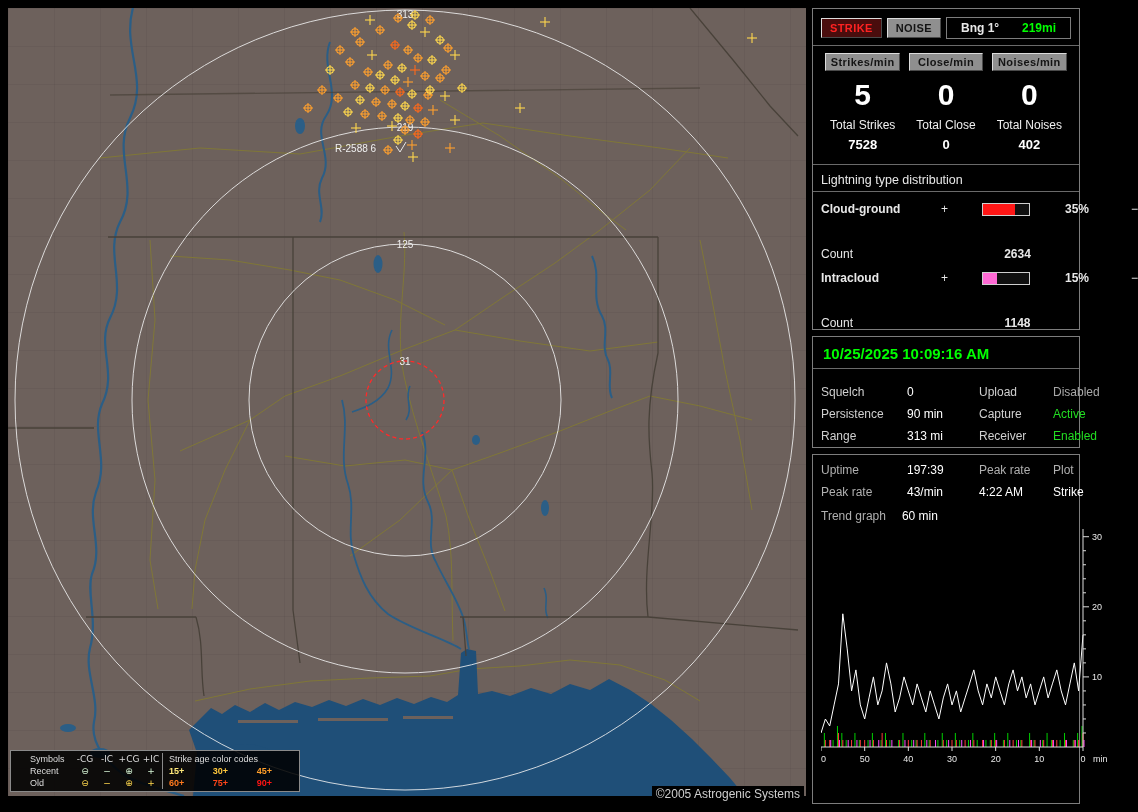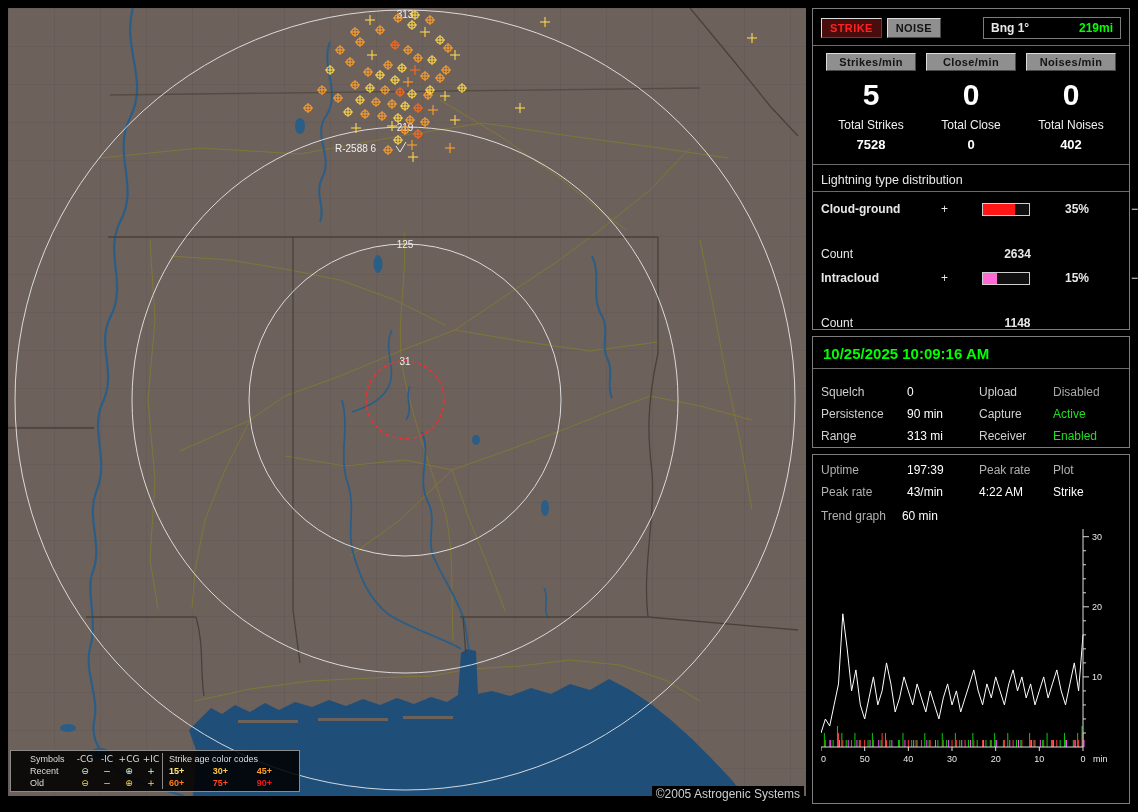--- a/index.html
+++ b/index.html
@@ -10,33 +10,33 @@
   #map svg{display:block;width:798px;height:788px;}
   #copyright{position:absolute;right:2px;bottom:-6px;font-size:12px;color:#cfcfcf;background:#000;padding:1px 4px;}
   
   #map-legend{position:absolute;left:2px;bottom:4px;background:rgba(0,0,0,.88);border:1px solid #8a8a8a;
     padding:2px 19px;font-size:9px;line-height:12px;display:grid;
     grid-template-columns:44px 22px 22px 22px 22px 118px;color:#ddd;}
   #map-legend .sym{font-family:"DejaVu Sans",sans-serif;text-align:center;}
   #map-legend .agecol{border-left:1px solid #8a8a8a;padding-left:6px;}
   #map-legend .ages{display:flex;justify-content:space-between;padding-right:8px;font-weight:bold;}
   
-  #right{position:absolute;left:812px;top:8px;width:318px;display:flex;flex-direction:column;gap:6px;}
+  #right{position:absolute;left:812px;top:8px;width:268px;display:flex;flex-direction:column;gap:6px;}
   .panel{border:1px solid #7d7d7d;background:#000;padding:8px;box-sizing:border-box;}
   #panel-top{height:322px;}
   #panel-status{height:112px;}
   #panel-trend{height:350px;}
   .hdiv{border:none;border-top:1px solid #6a6a6a;margin:6px -8px;}
   
   .row1{display:flex;align-items:center;gap:5px;}
   .btn{background:#8f8f8f;color:#141414;font-size:11px;font-weight:bold;padding:3px 8px;
        border:1px solid;border-color:#dcdcdc #4a4a4a #4a4a4a #dcdcdc;cursor:default;
        font-family:"Liberation Sans",sans-serif;letter-spacing:.4px;}
   .btn-strike{background:#4a0d0d;}
-  .bng-box{margin-left:auto;border:1px solid #7d7d7d;padding:3px 7px;display:flex;justify-content:space-between;width:122px;font-size:12px;font-weight:bold;}
+  .bng-box{margin-left:auto;border:1px solid #7d7d7d;padding:3px 14px;display:flex;justify-content:space-between;width:122px;font-size:12px;font-weight:bold;}
   
   .rate-grid{display:grid;grid-template-columns:repeat(3,1fr);text-align:center;align-items:center;}
   .rate-grid .btn{font-size:11px;padding:2px 4px;width:90%;justify-self:center;}
   .bignum{font-size:30px;font-weight:bold;color:#fff;margin:7px 0 4px;line-height:34px;}
   .tlabel{font-size:12px;color:#f0f0f0;margin-top:2px;}
   .tvalue{font-size:13px;font-weight:bold;color:#fff;margin-top:5px;}
   
   .dist-title{font-size:12.5px;color:#e8e8e8;padding:2px 8px 4px;margin:2px -8px 0;border-bottom:1px solid #6a6a6a;}
   .type-grid{display:grid;grid-template-columns:86px 13px 48px 36px 13px 48px 34px;align-items:center;row-gap:8px;margin-top:10px;font-size:12px;gap:31px;}
   .tname{font-weight:bold;}

